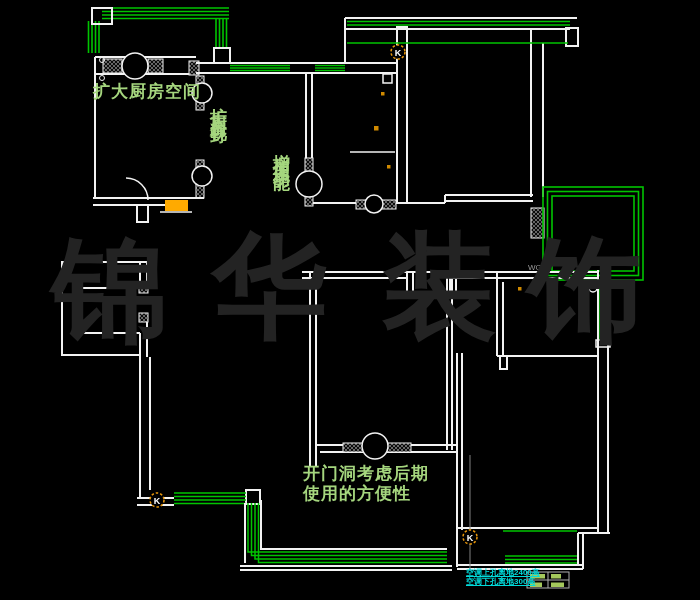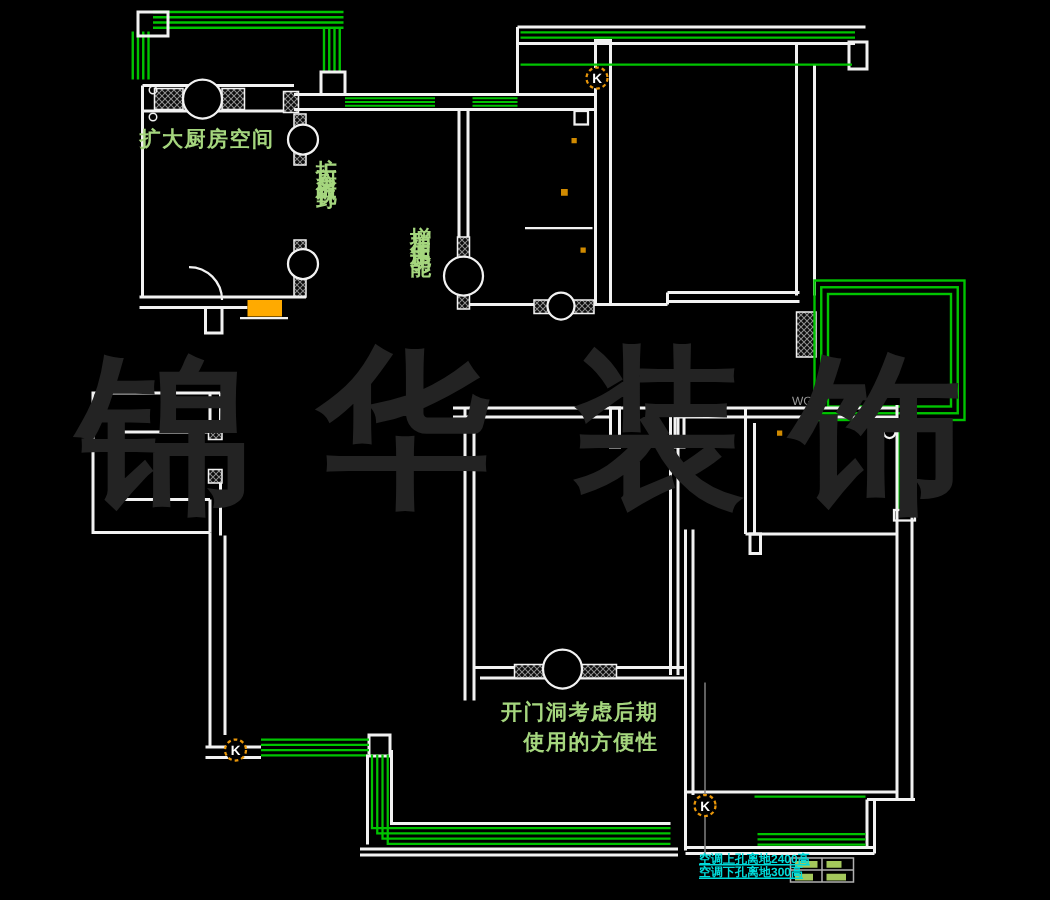--- a/index.html
+++ b/index.html
@@ -1,24 +1,24 @@
 <!DOCTYPE html>
 <html><head>
 <meta charset="utf-8">
 <style>
   html,body{margin:0;padding:0;background:#000;}
   .canvas{position:relative;width:700px;height:600px;background:#000;overflow:hidden;
           font-family:"Liberation Sans",sans-serif;}
   svg{position:absolute;left:0;top:0;}
   .wm-char{position:absolute;font-family:"DejaVu Serif",serif;font-weight:bold;
            font-size:115px;color:#232323;line-height:1;user-select:none;}
-  .ann{position:absolute;color:#A5D67E;font-weight:bold;font-size:14px;
+  .ann{position:absolute;color:#A5D67E;font-weight:bold;font-size:17px;
        line-height:18px;letter-spacing:1px;white-space:pre;}
   .ann-vert{writing-mode:vertical-rl;text-orientation:upright;letter-spacing:4px;}
-  .ann-right{text-align:right;line-height:20px;letter-spacing:1px;}
+  .ann-right{line-height:20px;letter-spacing:1px;}
   .note-cyan{position:absolute;color:#00DCDC;font-size:8px;line-height:9px;
              font-weight:bold;text-decoration:underline;white-space:pre;}
 </style>
 </head>
 <body>
 
 <div class="canvas">
 
 <svg width="700" height="600" viewBox="0 0 700 600">
   <defs>

